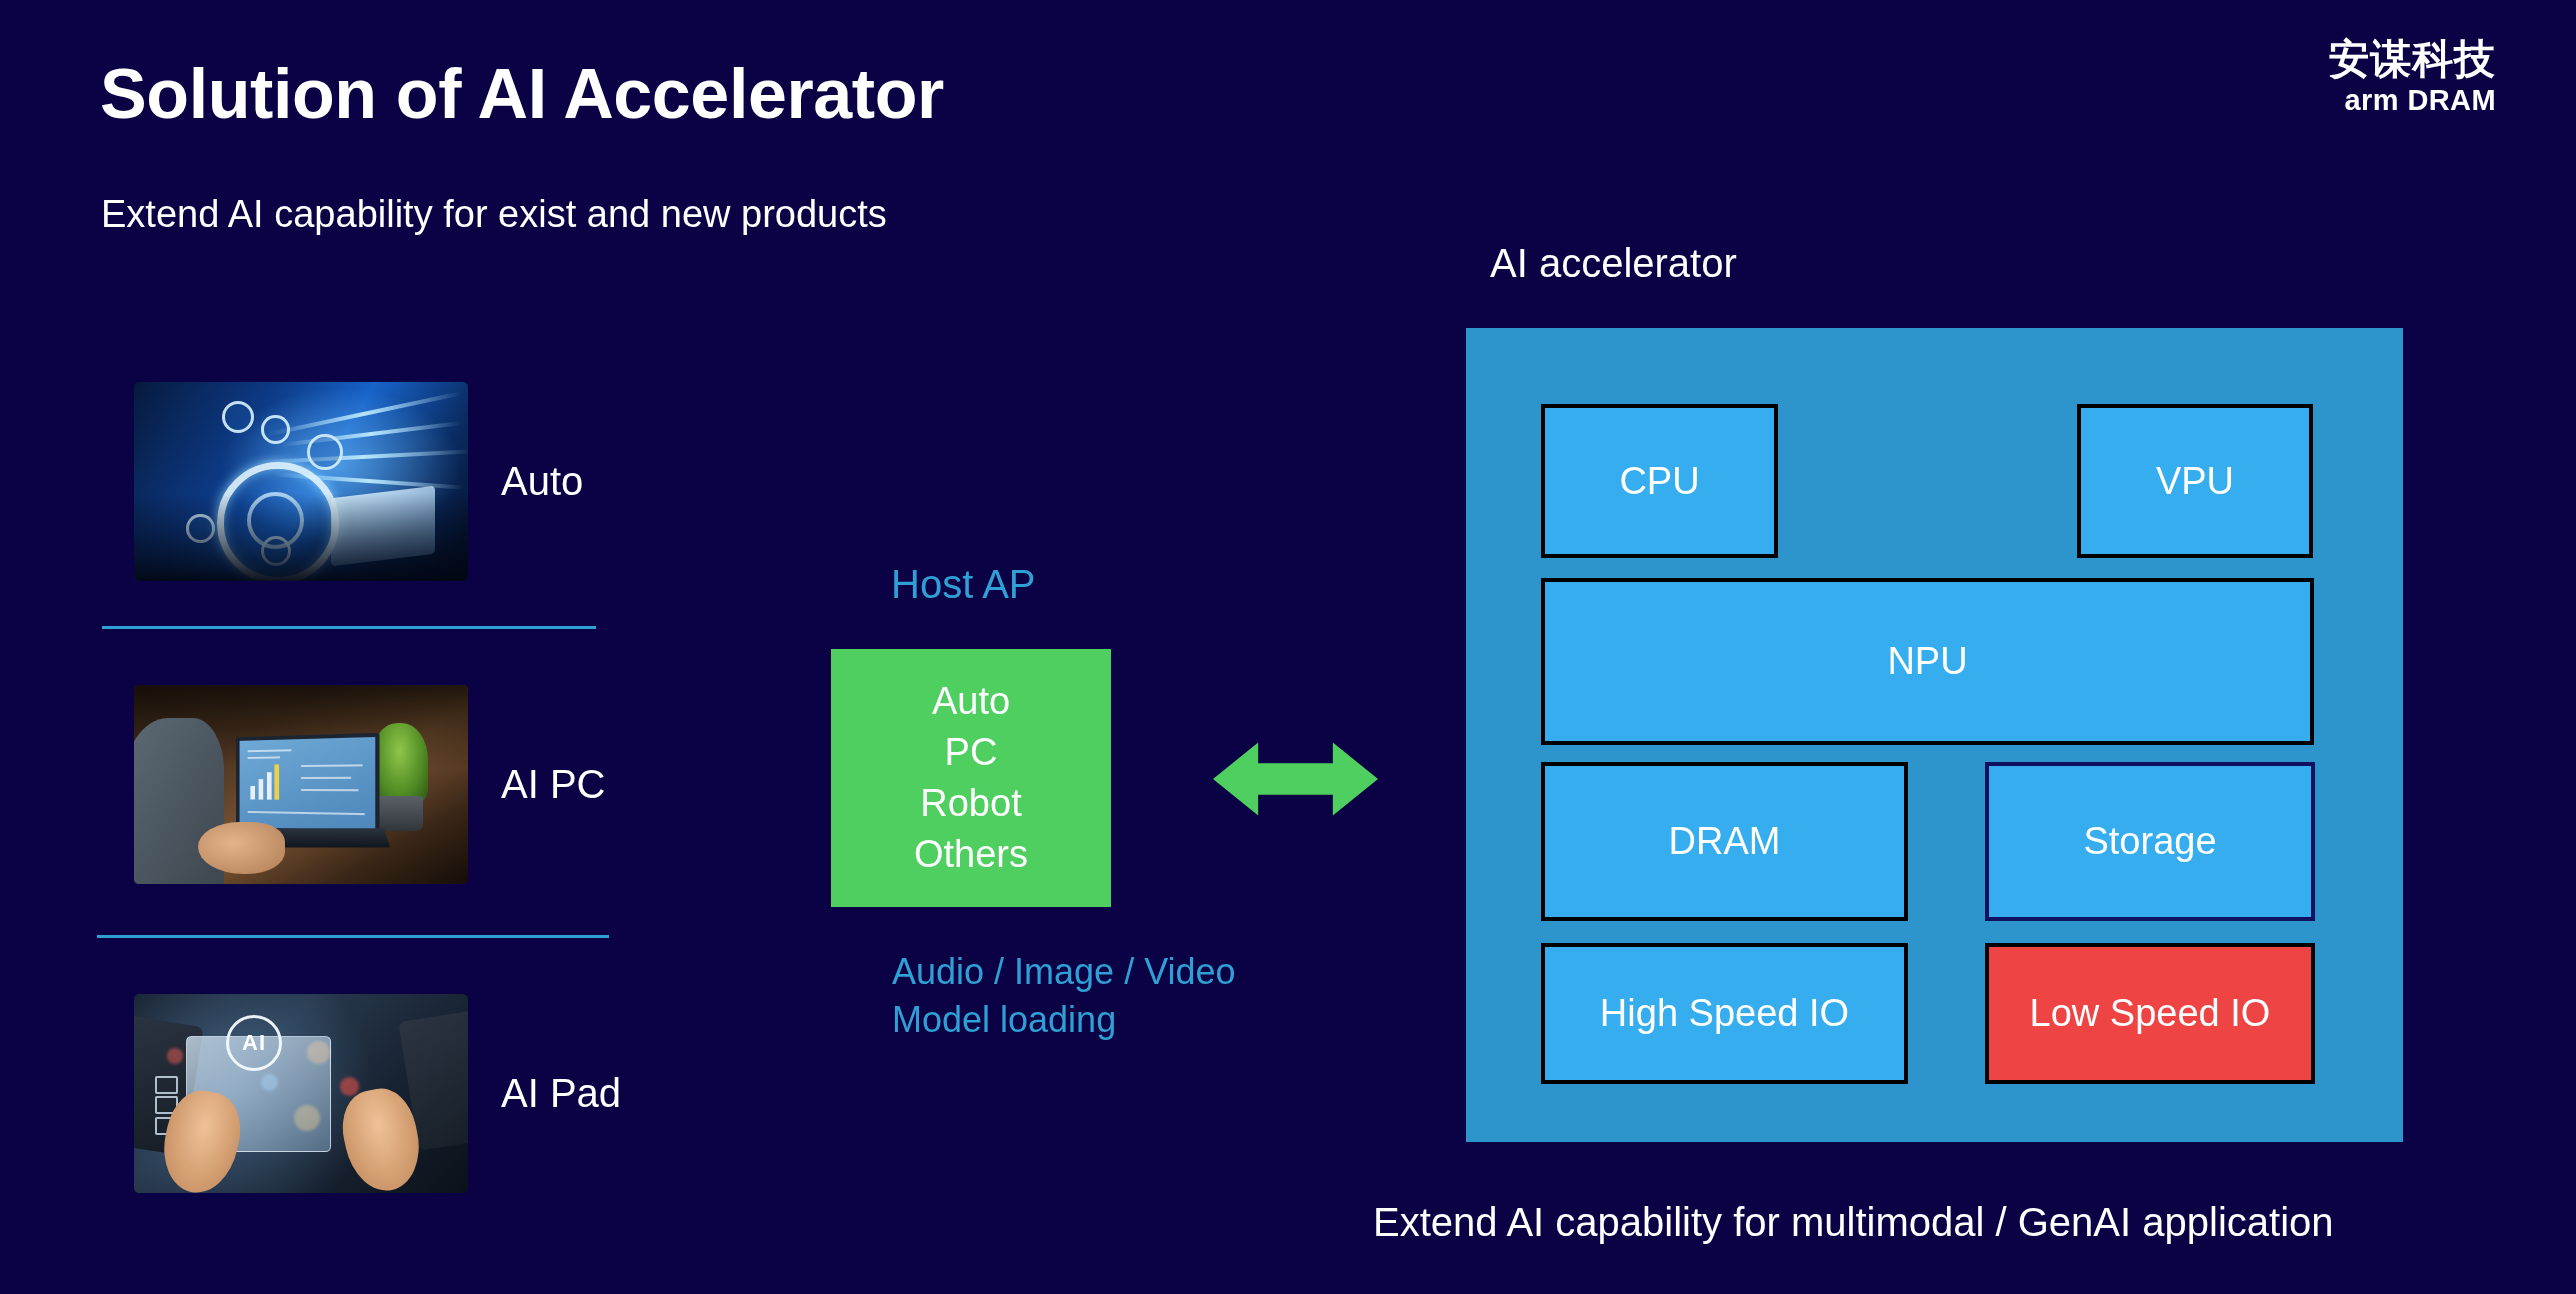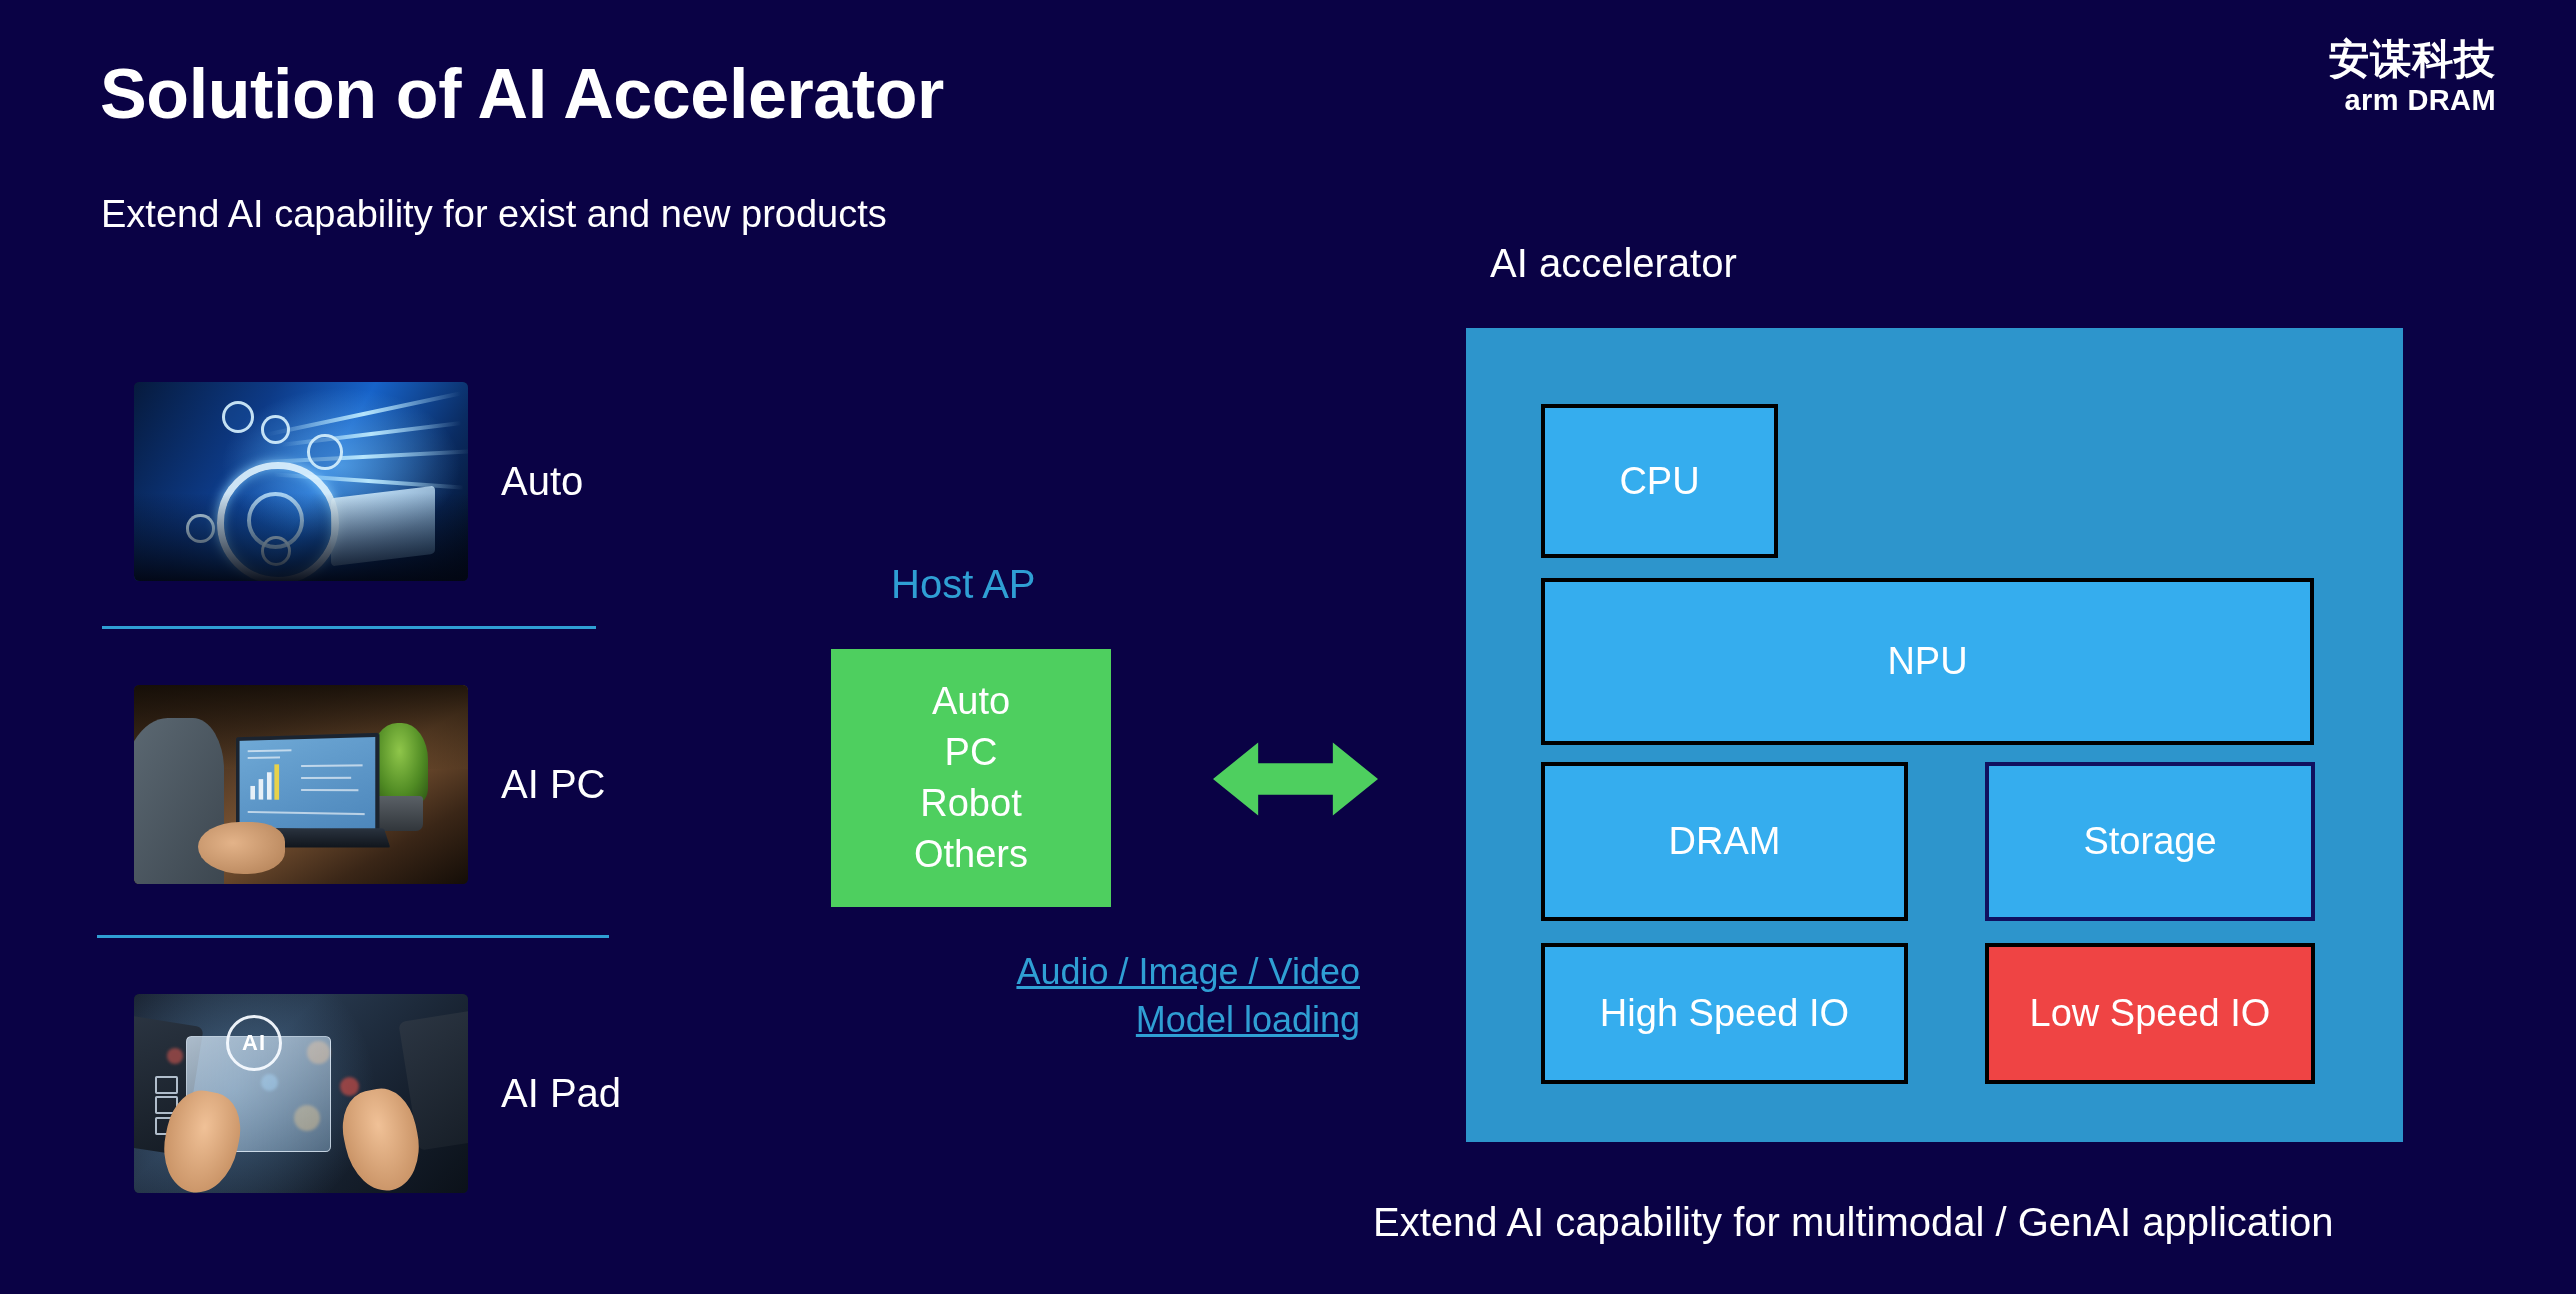--- a/index.html
+++ b/index.html
@@ -284,25 +284,24 @@
     font-size: 38px;
     color: #ffffff;
     line-height: 1.34;
     white-space: nowrap;
   }
   #center-caption {
     position: absolute;
     left: 892px;
     top: 948px;
     width: 468px;
-    text-align: right;
+    text-align: left;
     font-size: 36px;
     color: #2f9fd4;
     line-height: 1.33;
-    text-decoration: underline;
   }
   #link-arrow {
     position: absolute;
     left: 1213px;
     top: 739px;
     width: 165px;
     height: 80px;
   }
 
   
@@ -448,20 +447,21 @@
 
   <div id="center-caption">
     <div>Audio / Image / Video</div>
     <div>Model loading</div>
   </div>
 
   <div id="accel-title">AI accelerator</div>
 
   <div id="accel-panel" style="background: rgb(45, 149, 204);">
     <div class="accel-box" style="left: 75px; top: 76px; width: 237px; height: 154px; border-color: rgb(0, 0, 0); background: rgb(53, 173, 238);">CPU</div>
+    <div class="accel-box" style="left: 611px; top: 76px; width: 236px; height: 154px; border-color: rgb(0, 0, 0); background: rgb(53, 173, 238);">VPU</div>
 
     <div class="accel-box" style="left: 75px; top: 250px; width: 773px; height: 167px; border-color: rgb(0, 0, 0); background: rgb(53, 173, 238);">NPU</div>
 
     <div class="accel-box" style="left: 75px; top: 434px; width: 367px; height: 159px; border-color: rgb(0, 0, 0); background: rgb(53, 173, 238);">DRAM</div>
     <div class="accel-box navy-border" style="left: 519px; top: 434px; width: 330px; height: 159px; border-color: rgb(16, 16, 96); background: rgb(53, 173, 238);">Storage</div>
 
     <div class="accel-box" style="left: 75px; top: 615px; width: 367px; height: 141px; border-color: rgb(0, 0, 0); background: rgb(53, 173, 238);">High Speed IO</div>
     <div class="accel-box" style="left: 519px; top: 615px; width: 330px; height: 141px; border-color: rgb(0, 0, 0); background: #ef4444;">Low Speed IO</div>
   </div>
 

